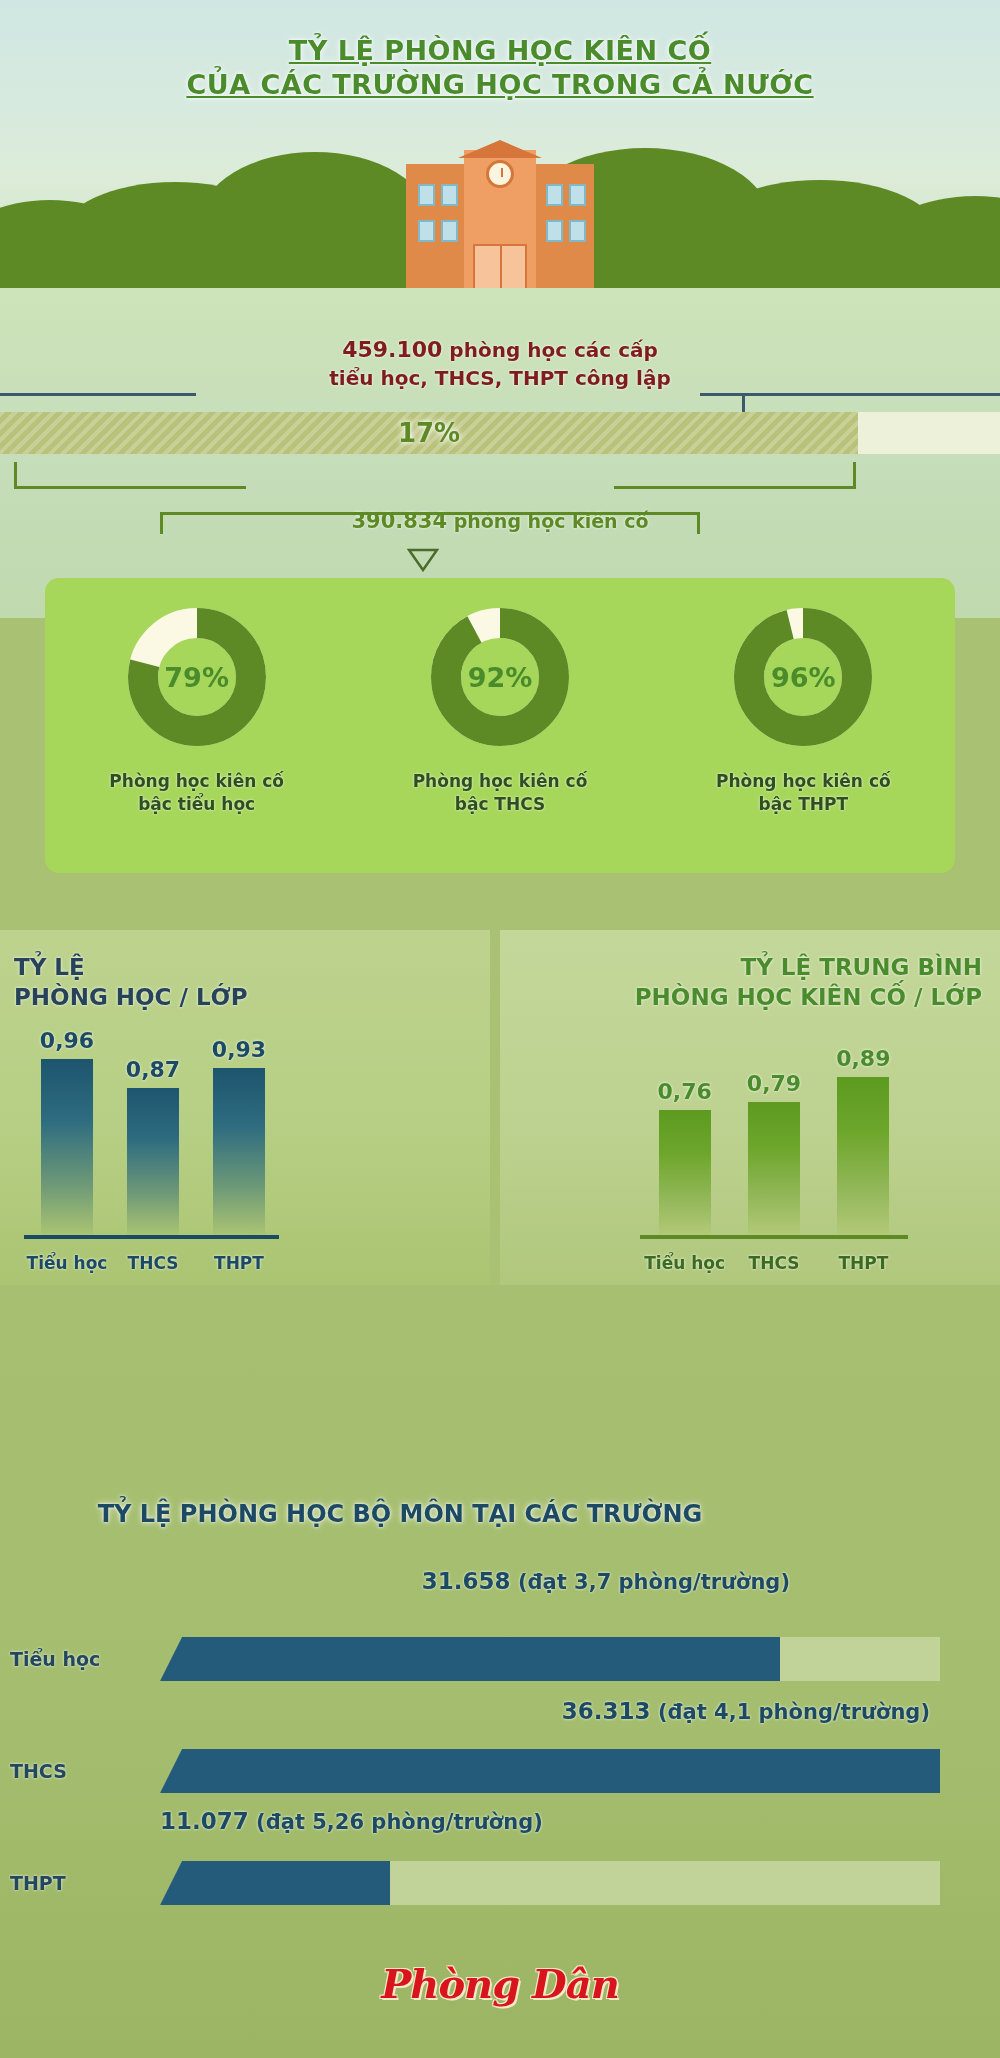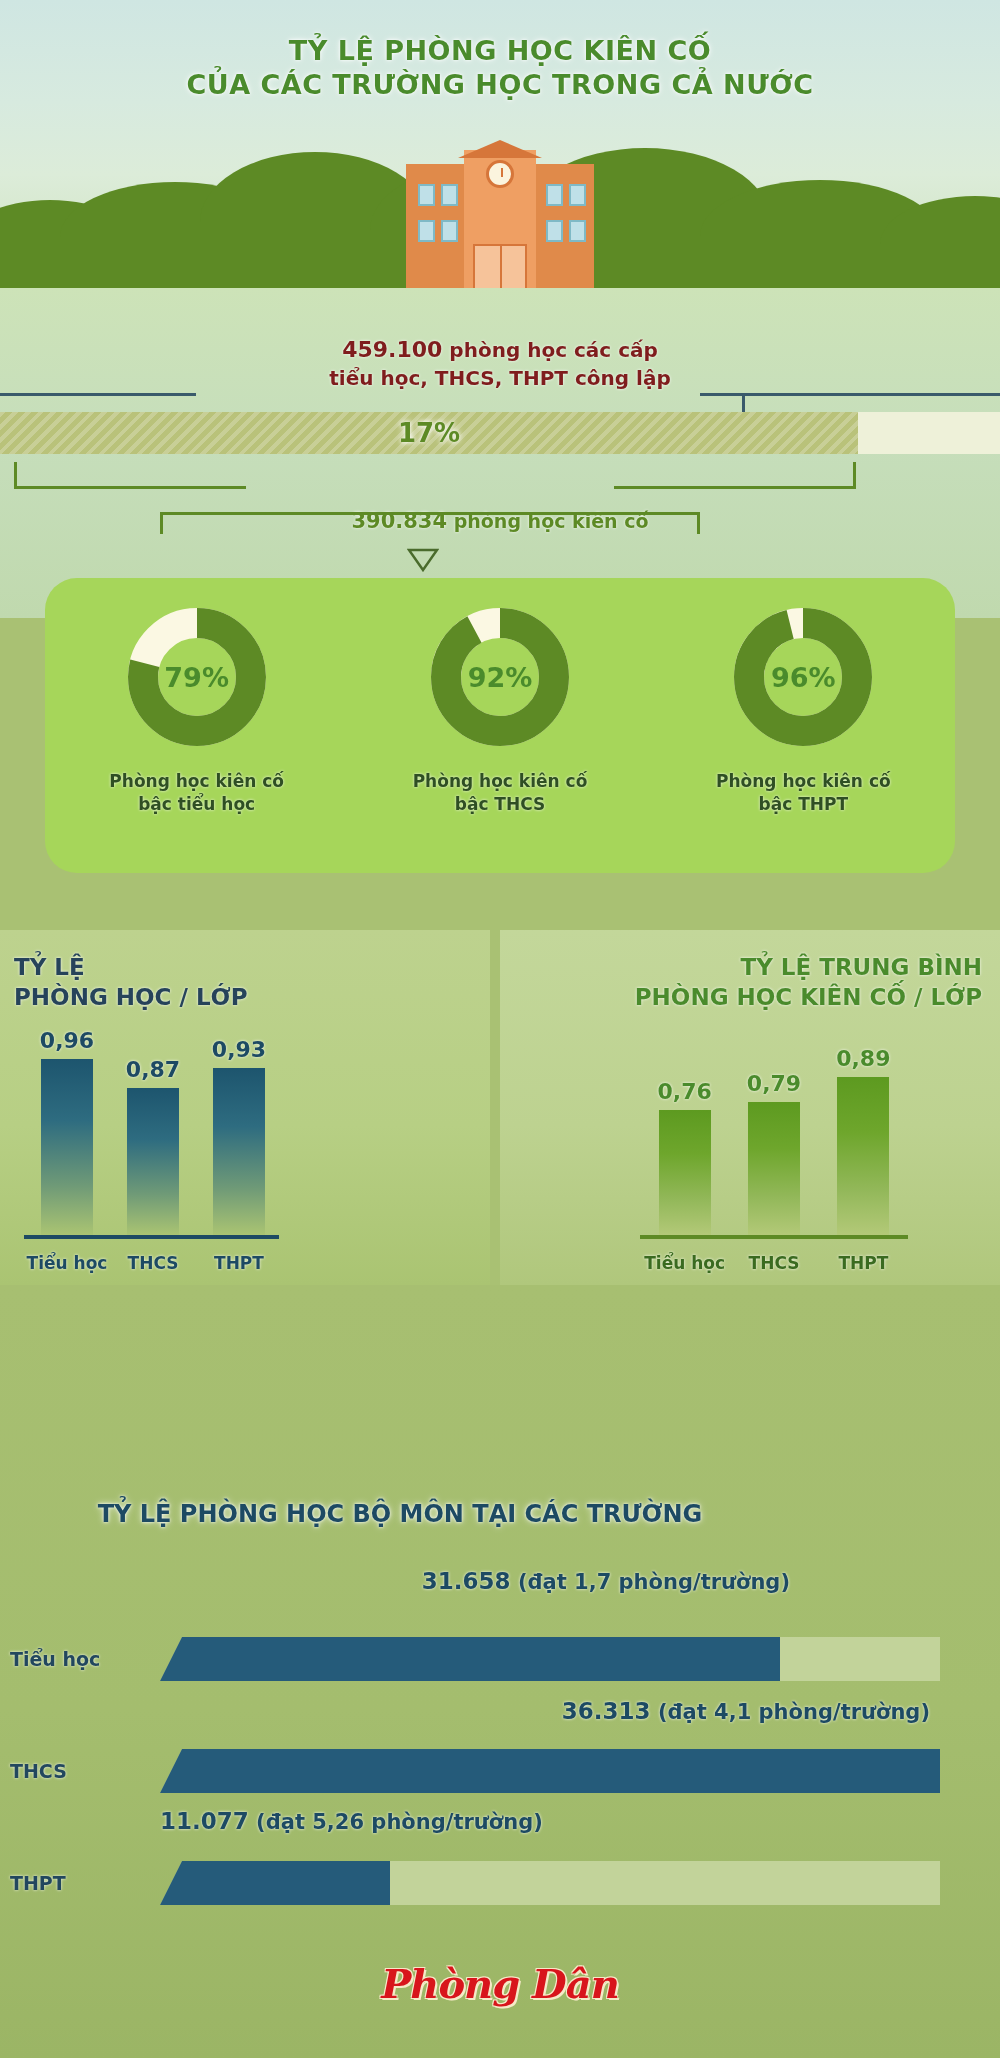--- a/index.html
+++ b/index.html
@@ -20,21 +20,21 @@
     position: absolute; left: 0; top: 34px; width: 1000px;
     text-align: center;
     font-family: "DejaVu Sans", sans-serif;
     font-weight: 700;
     font-size: 27px;
     letter-spacing: 0.5px;
     line-height: 34px;
     color: #4a8b2c;
     text-shadow: 0 0 3px rgba(255,255,255,.95), 0 0 6px rgba(255,255,255,.8);
   }
-  .title span { display: block; }
+  .title span { display: block; text-decoration: underline; }
 
   
   .bush { position: absolute; background: #5d8a25; border-radius: 50% 50% 0 0; }
   .b1 { left: 60px;  top: 182px; width: 230px; height: 110px; }
   .b2 { left: 200px; top: 152px; width: 230px; height: 140px; }
   .b3 { left: 370px; top: 168px; width: 200px; height: 125px; }
   .b4 { left: 520px; top: 148px; width: 250px; height: 145px; }
   .b5 { left: 700px; top: 180px; width: 240px; height: 112px; }
   .b6 { left: -40px; top: 200px; width: 180px; height: 92px; }
   .b7 { left: 880px; top: 196px; width: 190px; height: 96px; }
@@ -119,21 +119,21 @@
   .brk3 .line { position:absolute; top:0; left:0; width:540px; height:3px; background:#5d8a25; }
   .brk3 .cl { position:absolute; top:0; left:0; width:3px; height:22px; background:#5d8a25; }
   .brk3 .cr { position:absolute; top:0; left:537px; width:3px; height:22px; background:#5d8a25; }
   .tri-outline {
     position:absolute; left: 407px; top: 548px; width: 32px; height: 24px;
   }
 
   
   .card {
     position: absolute; left: 45px; top: 578px; width: 910px; height: 295px;
-    background: #a6d65a; border-radius: 32px;
+    background: #a6d65a; border-radius: 14px;
   }
   .donut-row { position: absolute; left: 0; top: 24px; width: 910px; display: flex; }
   .donut-col { flex: 1; display: flex; flex-direction: column; align-items: center; }
   .donut { position: relative; width: 150px; height: 150px; }
   .donut svg { display: block; }
   .donut-val {
     position: absolute; left: 0; top: 0; width: 150px; height: 150px;
     display: flex; align-items: center; justify-content: center;
     font-size: 27px; font-weight: 700; color: #4a8b2c;
   }
@@ -387,21 +387,21 @@
       <div class="xlab xlabR" style="flex:1;">Tiểu học</div>
       <div class="xlab xlabR" style="flex:1;">THCS</div>
       <div class="xlab xlabR" style="flex:1;">THPT</div>
     </div>
   </div>
 
   <div class="bottom"></div>
   <div class="bot-title">TỶ LỆ PHÒNG HỌC BỘ MÔN TẠI CÁC TRƯỜNG</div>
 
   <div class="hval" style="left:0; top:1568px; width:790px; text-align:right;">
-    <b class="big">31.658</b><span> (đạt 1,7 phòng/trường)</span>
+    <b class="big">31.658</b><span> (đạt 3,7 phòng/trường)</span>
   </div>
   <div class="hcat" style="top:1648px;">Tiểu học</div>
   <div class="htrack" style="top:1637px;"></div>
   <div class="hfill" style="top:1637px; width:62%;"></div>
 
   <div class="hval" style="left:0; top:1698px; width:930px; text-align:right;">
     <b class="big">36.313</b><span> (đạt 4,1 phòng/trường)</span>
   </div>
   <div class="hcat" style="top:1760px;">THCS</div>
   <div class="htrack" style="top:1749px;"></div>

